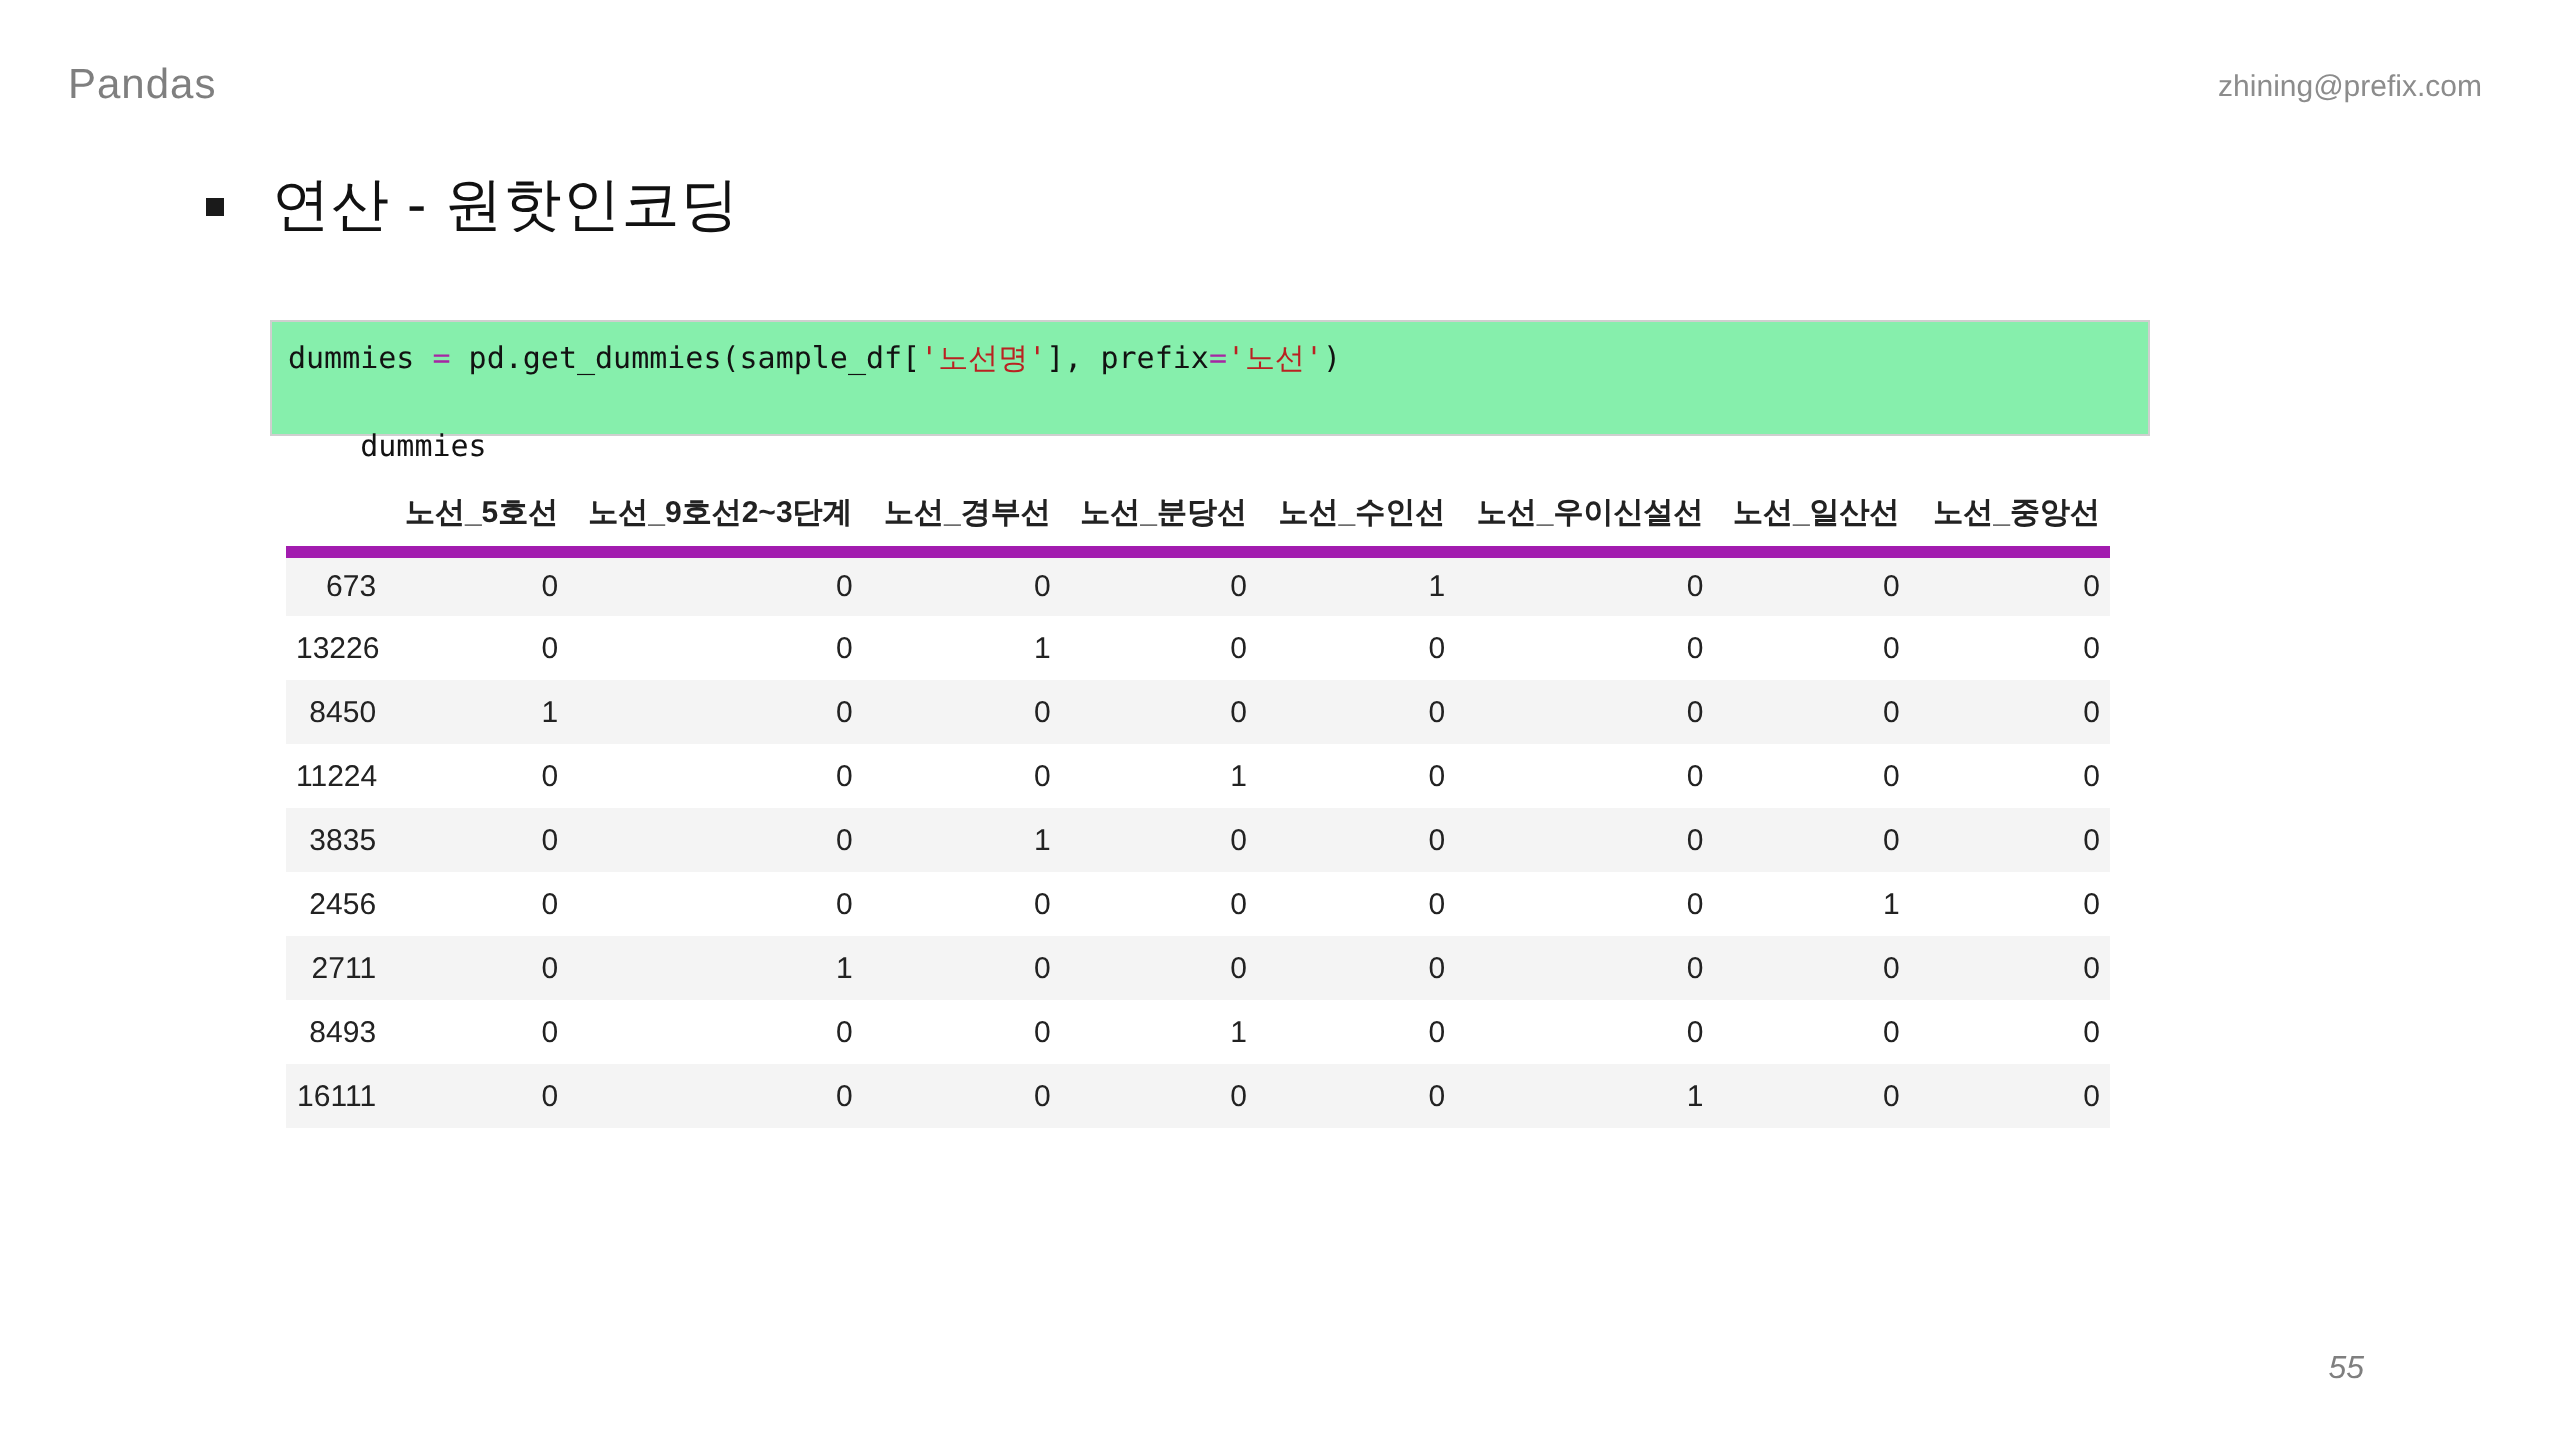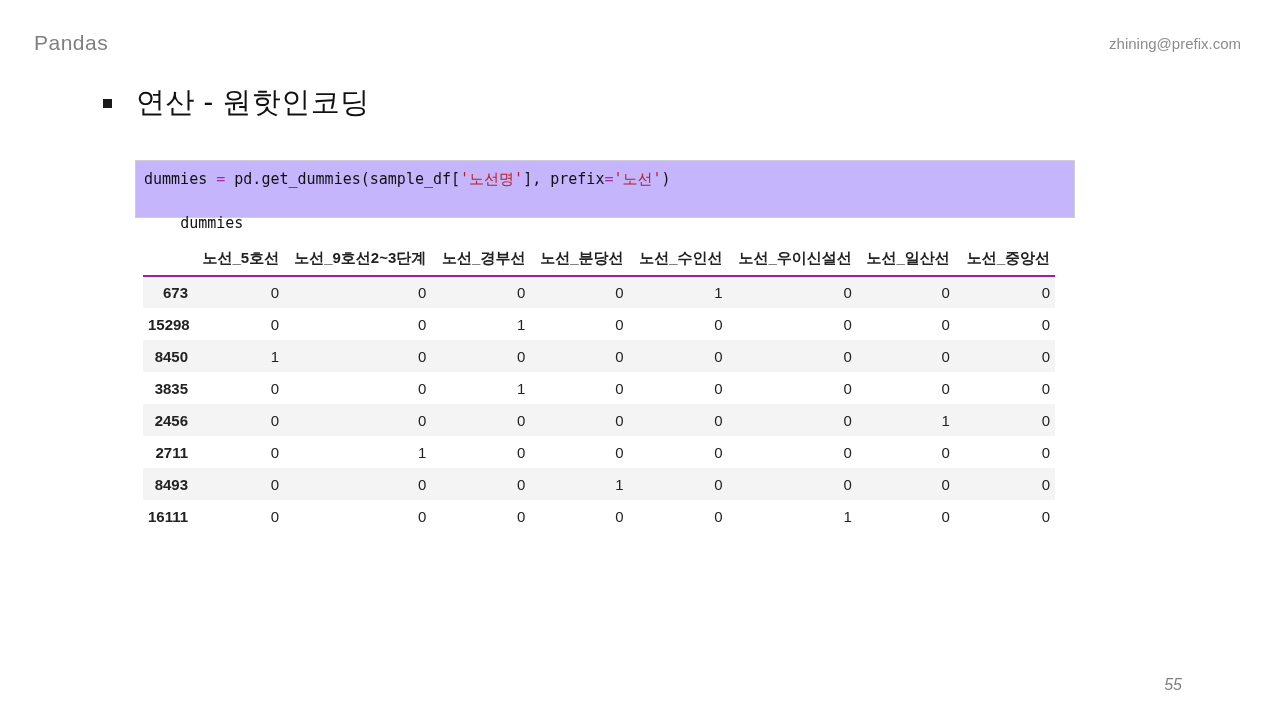--- a/index.html
+++ b/index.html
@@ -25,21 +25,21 @@
   .bullet{
     width:9px;height:9px;background:#1a1a1a;
     display:inline-block;margin-right:12px;flex:0 0 auto;
   }
   .title{
     font-size:29px;color:#111111;letter-spacing:0.5px;margin-left:12px;
   }
 
   .code-block{
     position:absolute;left:135px;top:160px;width:940px;height:58px;
-    background:#c4b5fd;border:1px solid #cfcfcf;
+    background:#86efac;border:1px solid #cfcfcf;
     padding:7px 8px 0 8px;
   }
   .code-line{
     font-family:"DejaVu Sans Mono","Liberation Mono",monospace;
     font-size:15px;line-height:22px;color:#121212;
     white-space:pre;
   }
   .tok-plain{color:#121212;}
   .tok-op{color:var(--op-color);}
   .tok-str{color:var(--str-color);}
@@ -56,25 +56,25 @@
   table.df col.c2{width:147px;}
   table.df col.c3{width:99px;}
   table.df col.c4{width:98px;}
   table.df col.c5{width:99px;}
   table.df col.c6{width:129px;}
   table.df col.c7{width:98px;}
   table.df col.c8{width:100px;}
   table.df thead th{
     font-weight:bold;text-align:right;vertical-align:bottom;
     padding:0 5px 7px 5px;height:30px;
-    border-bottom:2px solid #a21caf;
+    border-bottom:6px solid #a21caf;
     white-space:nowrap;overflow:hidden;
   }
   table.df tbody th{
-    font-weight:bold;text-align:right;padding:0 5px;height:32px;
+    font-weight:normal;text-align:right;padding:0 5px;height:32px;
   }
   table.df tbody td{
     text-align:right;padding:0 5px;height:32px;
   }
   table.df tbody tr:nth-child(odd){background:#f4f4f4;}
 
   .pageno{
     position:absolute;right:98px;bottom:26px;
     font-size:16px;color:#7f7f7f;font-style:italic;
   }
@@ -129,36 +129,47 @@
           <td>0</td>
           <td>0</td>
           <td>0</td>
           <td>0</td>
           <td>1</td>
           <td>0</td>
           <td>0</td>
           <td>0</td>
         </tr>
         <tr>
-          <th>15298</th>
+          <th>13226</th>
           <td>0</td>
           <td>0</td>
           <td>1</td>
           <td>0</td>
           <td>0</td>
           <td>0</td>
           <td>0</td>
           <td>0</td>
         </tr>
         <tr>
           <th>8450</th>
           <td>1</td>
           <td>0</td>
           <td>0</td>
           <td>0</td>
+          <td>0</td>
+          <td>0</td>
+          <td>0</td>
+          <td>0</td>
+        </tr>
+        <tr>
+          <th>11224</th>
+          <td>0</td>
+          <td>0</td>
+          <td>0</td>
+          <td>1</td>
           <td>0</td>
           <td>0</td>
           <td>0</td>
           <td>0</td>
         </tr>
         <tr>
           <th>3835</th>
           <td>0</td>
           <td>0</td>
           <td>1</td>

